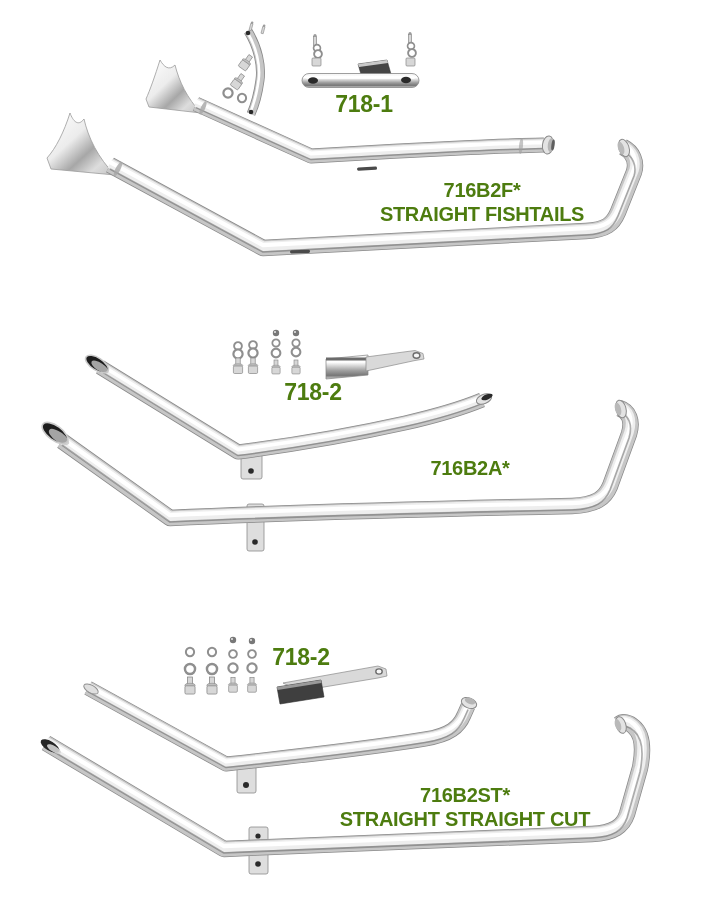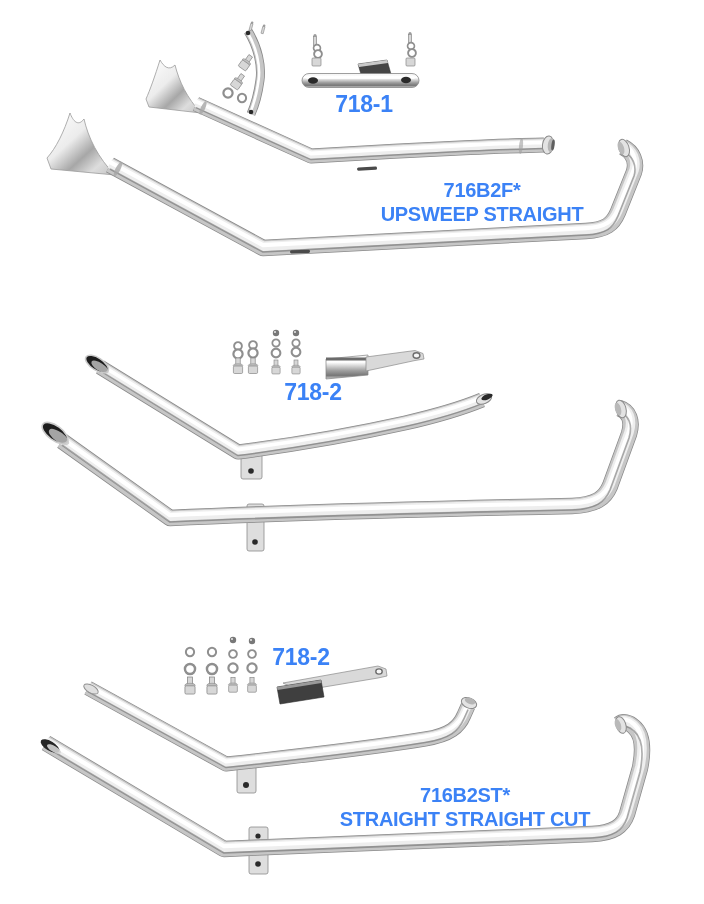--- a/index.html
+++ b/index.html
@@ -29,21 +29,21 @@
   .washer{fill:#ffffff;stroke:#8f8f8f;stroke-width:2.2;}
   .metal{fill:#d7d7d7;stroke:#868686;stroke-width:0.7;}
   .plate{fill:#dedede;stroke:#8b8b8b;stroke-width:0.8;}
   .hole{fill:#2a2a2a;}
   .hole-lt{fill:#f7f7f7;stroke:#6e6e6e;stroke-width:1.4;}
   .slot{fill:#4a4a4a;}
 </style>
 </head>
 <body>
 
-<div class="page" style="background: rgb(255, 255, 255); color: #3b82f6;">
+<div class="page" style="background: rgb(255, 255, 255); color: #4d7c0f;">
 
 <svg width="704" height="904" viewBox="0 0 704 904">
   <defs>
     <linearGradient id="gradBar" x1="0" y1="0" x2="0" y2="1">
       <stop offset="0" stop-color="#f4f4f4"></stop>
           <stop offset="0.3" stop-color="#ffffff"></stop>
       <stop offset="0.65" stop-color="#9f9f9f"></stop>
           <stop offset="0.85" stop-color="#777777"></stop>
       <stop offset="1" stop-color="#cfcfcf"></stop>
     </linearGradient>
@@ -251,26 +251,27 @@
       <ellipse cx="621" cy="725" rx="4.8" ry="8.6" class="collar" transform="rotate(-18 621 725)"></ellipse>
       <ellipse cx="618" cy="725" rx="2.9" ry="6.2" fill="#b9b9b9" transform="rotate(-18 618 725)"></ellipse>
     </g>
   </g>
 </svg>
 
   <div class="hw-label" style="left:364px;top:91px;">718-1</div>
 
   <div class="product-label" style="left:482px;top:178px;">
     <div>716B2F*</div>
-    <div>UPSWEEP STRAIGHT</div>
+    <div>STRAIGHT FISHTAILS</div>
   </div>
 
   <div class="hw-label" style="left:313px;top:379px;">718-2</div>
 
   <div class="product-label" style="left:470px;top:456px;">
+    <div>716B2A*</div>
   </div>
 
   <div class="hw-label" style="left:301px;top:644px;">718-2</div>
 
   <div class="product-label" style="left:465px;top:783px;">
     <div>716B2ST*</div>
     <div>STRAIGHT STRAIGHT CUT</div>
   </div>
 
 </div>

